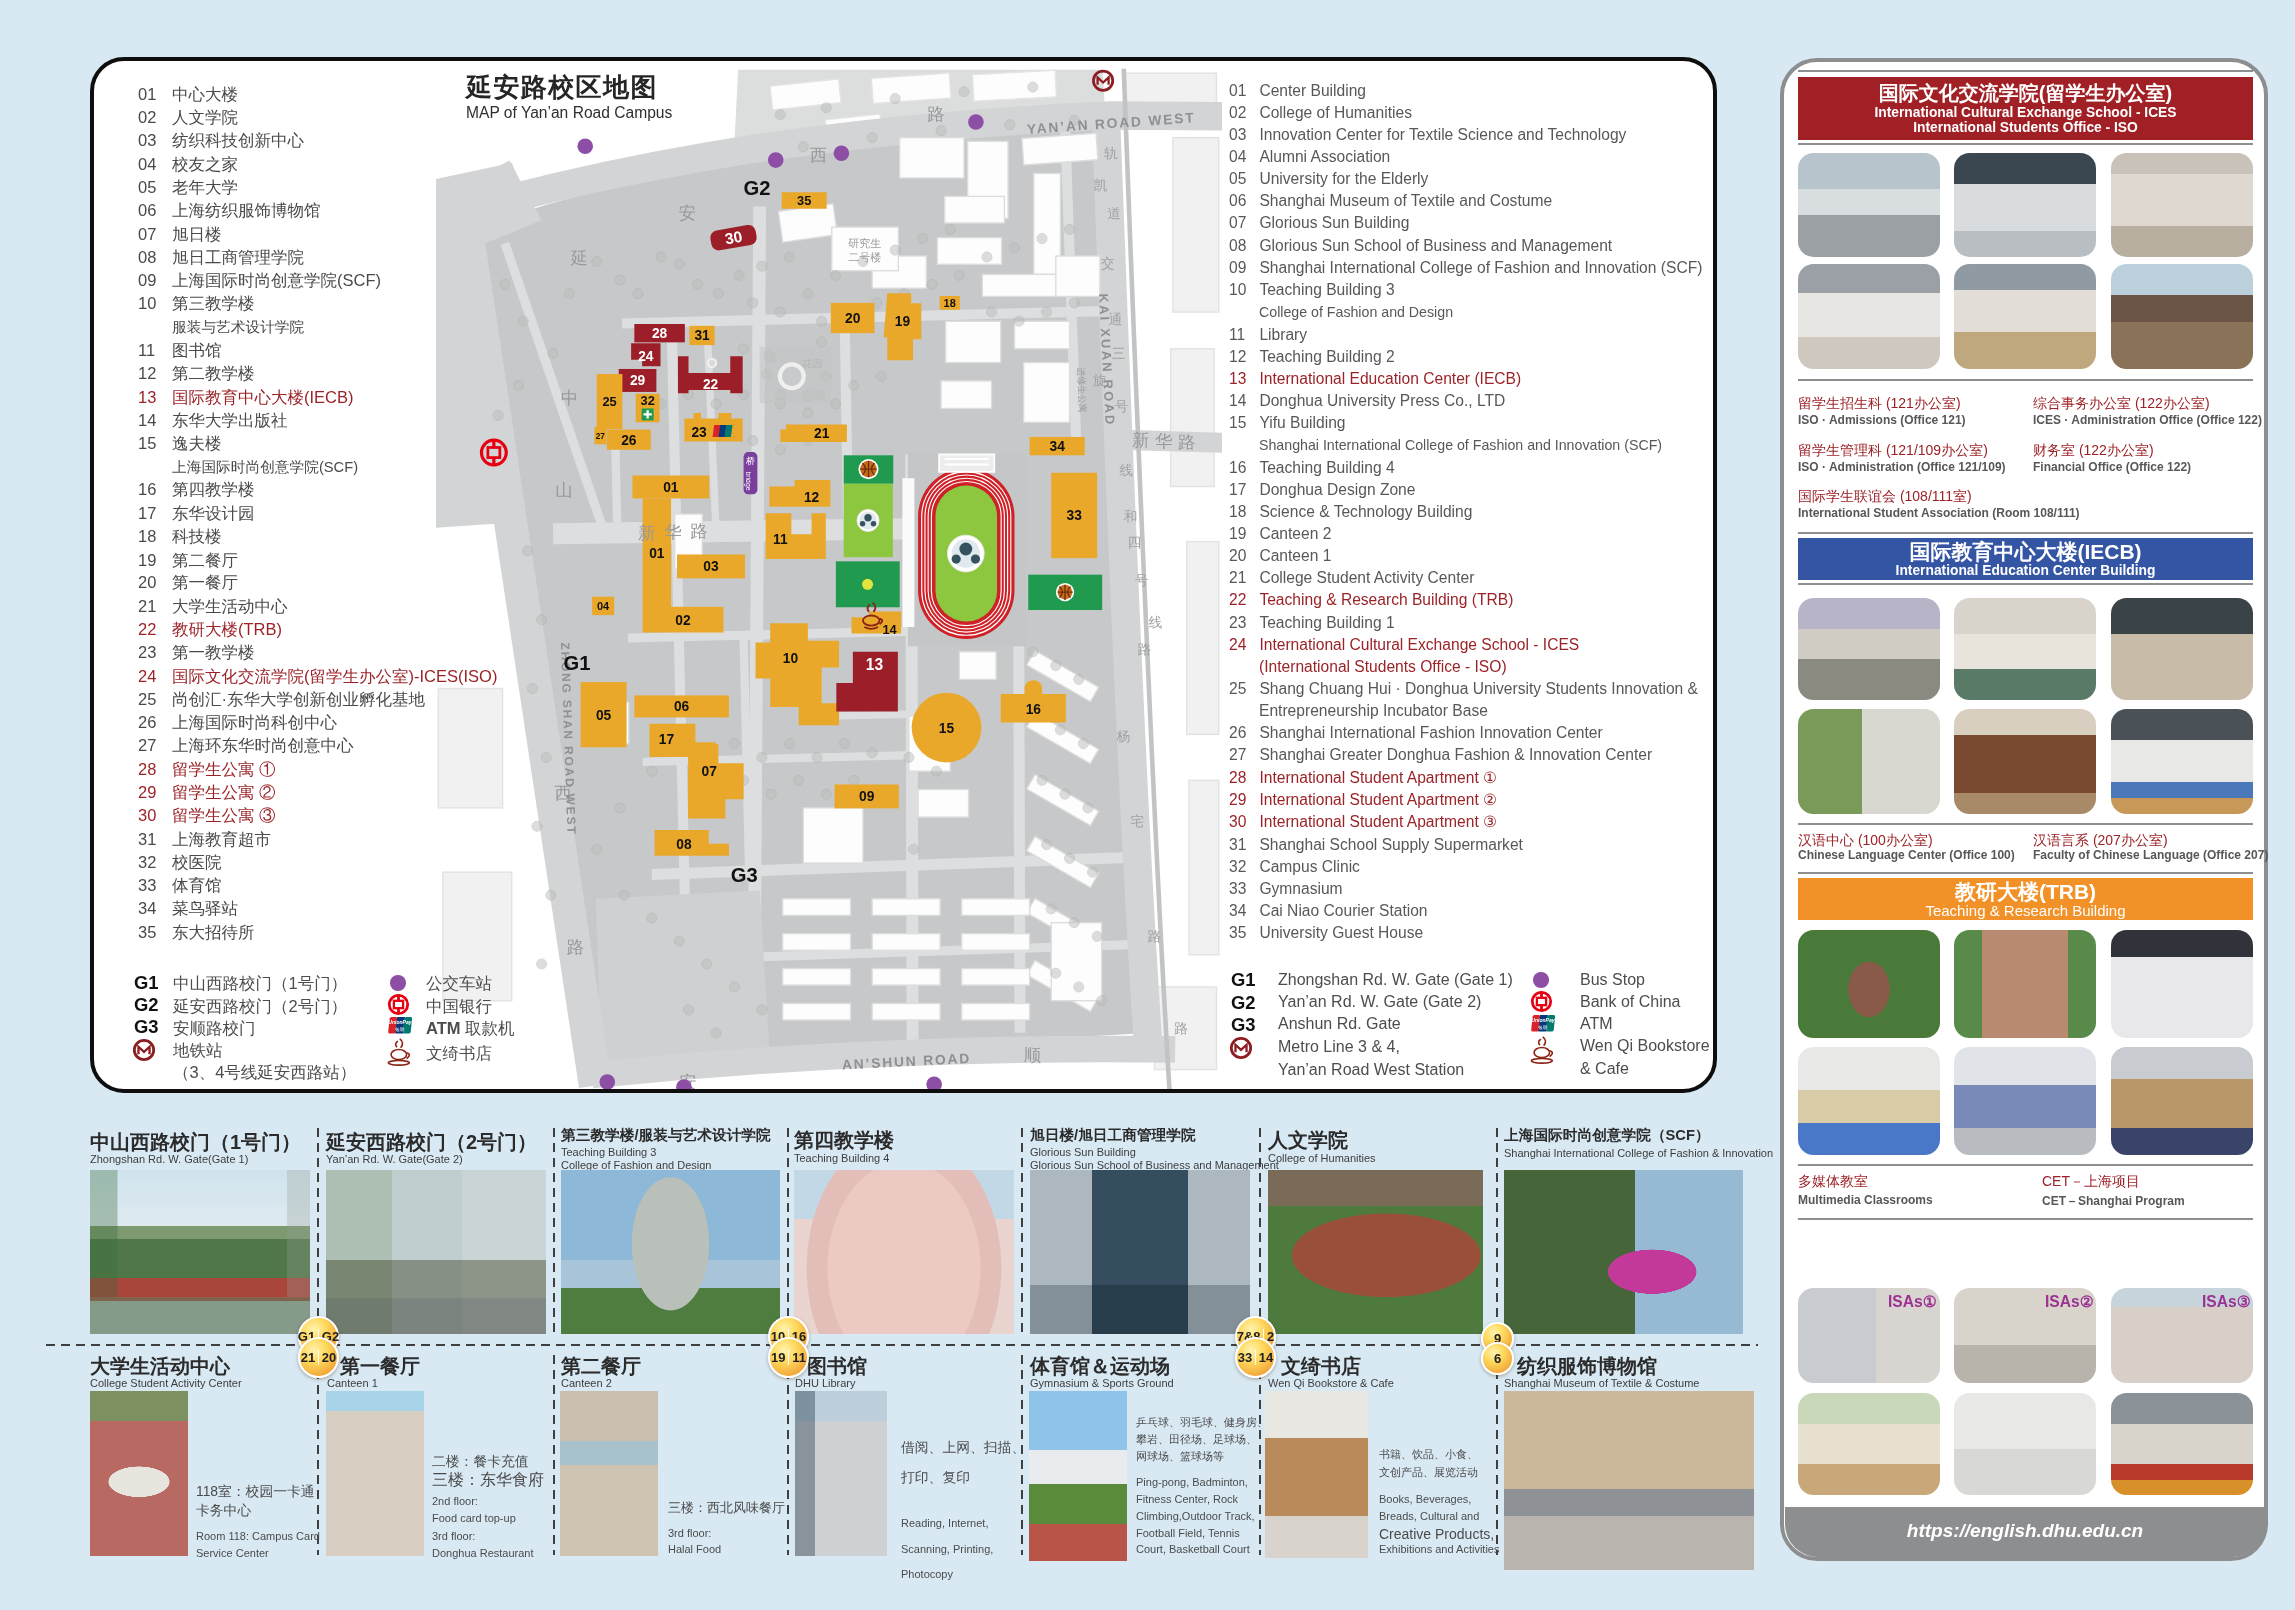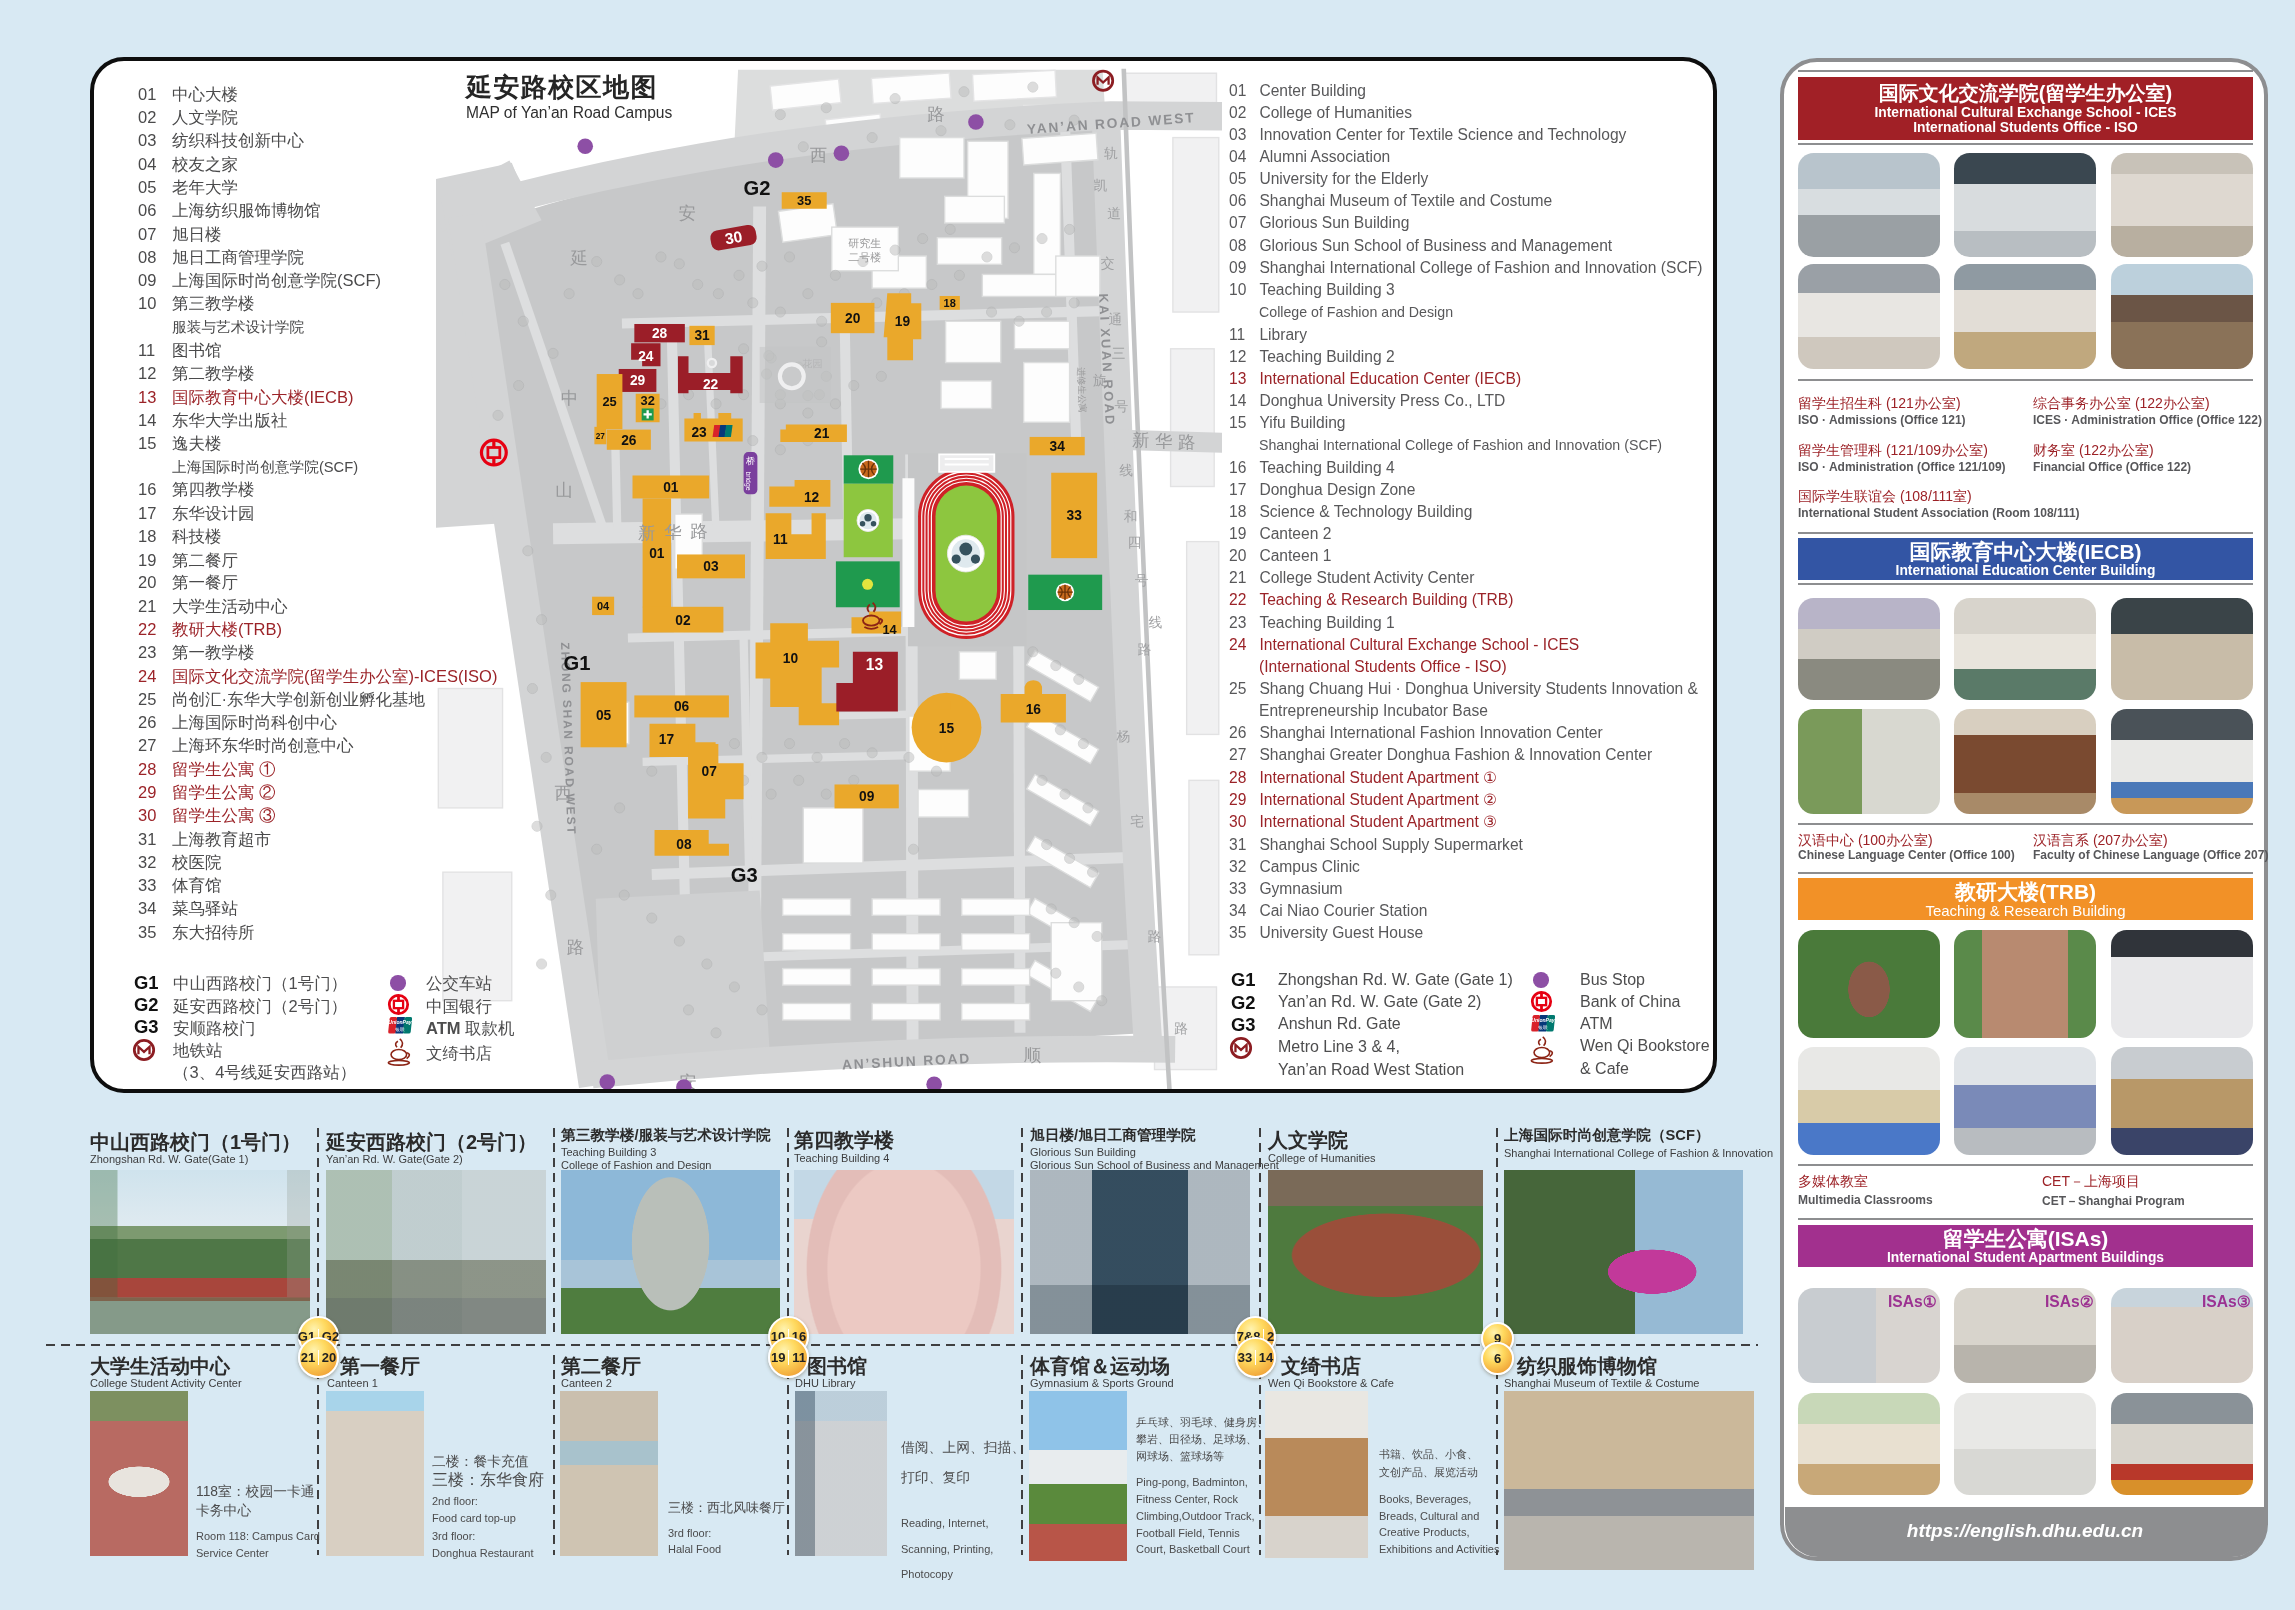--- a/index.html
+++ b/index.html
@@ -773,21 +773,21 @@
     <div class="a nw" style="left:1136px;top:1527px;font-size:11px;color:#4b4b4c">Football Field,  Tennis</div>
     <div class="a nw" style="left:1136px;top:1543px;font-size:11px;color:#4b4b4c">Court, Basketball Court</div>
 
 <div class="bt nw" style="left:1281px;top:1353px;font-size:20px">文绮书店</div>
 <div class="bs nw" style="left:1268px;top:1377px;font-size:11px">Wen Qi Bookstore &amp; Cafe</div>
 <div class="ph" style="left:1265px;top:1391px;width:103px;height:167px;background:linear-gradient(180deg,#e9e7e2 0 28%,#b98a5a 28% 75%,#d8d3cc 75% 100%)"></div>
 <div class="a nw" style="left:1379px;top:1447px;font-size:11px;color:#4b4b4c">书籍、饮品、小食、</div>
     <div class="a nw" style="left:1379px;top:1465px;font-size:11px;color:#4b4b4c">文创产品、展览活动</div>
     <div class="a nw" style="left:1379px;top:1493px;font-size:11px;color:#4b4b4c">Books, Beverages,</div>
     <div class="a nw" style="left:1379px;top:1510px;font-size:11px;color:#4b4b4c">Breads, Cultural and</div>
-    <div class="a nw" style="left:1379px;top:1526px;font-size:11px;color:#4b4b4c">Creative Products,</div>
+    <div class="a nw" style="left:1379px;top:1526px;font-size:14px;color:#4b4b4c">Creative Products,</div>
     <div class="a nw" style="left:1379px;top:1543px;font-size:11px;color:#4b4b4c">Exhibitions and Activities</div>
 
 <div class="bt nw" style="left:1517px;top:1353px;font-size:20px">纺织服饰博物馆</div>
 <div class="bs nw" style="left:1504px;top:1377px;font-size:11px">Shanghai Museum of Textile &amp; Costume</div>
 <div class="ph" style="left:1504px;top:1391px;width:250px;height:179px;background:linear-gradient(180deg,#cbb89a 0 55%,#8e9296 55% 70%,#b9b5ae 70% 100%)"></div>
 <div class="bc" style="left:298px;top:1316px;width:37px;height:37px">
       <span>G1</span>
       <span class="d">G2</span>
     </div>
     <div class="bc" style="left:298px;top:1337px;width:37px;height:37px">
@@ -874,24 +874,20 @@
     <div class="sph" style="left:1798px;top:1047px;height:108px;background:linear-gradient(180deg,#e8e8e6 0 40%,#d8cba8 40% 70%,#4a78c8 70% 100%)"></div>
     <div class="sph" style="left:1954px;top:1047px;height:108px;background:linear-gradient(180deg,#e0e4e8 0 35%,#7a8ab8 35% 75%,#b8bcc0 75% 100%)"></div>
     <div class="sph" style="left:2111px;top:1047px;height:108px;background:linear-gradient(180deg,#c8ccd0 0 30%,#b89868 30% 75%,#3a4468 75% 100%)"></div>
 <div class="rule" style="left:1798px;top:1164px;width:455px"></div>
 
 <div class="shz" style="left:1798px;top:1173px">多媒体教室</div>
 <div class="she" style="left:1798px;top:1193px">Multimedia Classrooms</div>
 <div class="shz" style="left:2042px;top:1173px">CET－上海项目</div>
 <div class="she" style="left:2042px;top:1193px">CET－Shanghai Program</div>
 <div class="rule" style="left:1798px;top:1218px;width:455px"></div>
-<div class="hdr" style="top:1225px;height:42px;background:#a2308e">
-      <div style="font-size:21px;font-weight:bold;margin-top:1.8px">留学生公寓(ISAs)</div>
-      <div style="font-size:13.8px;font-weight:bold">International Student Apartment Buildings</div>
-    </div>
 <div class="sph" style="left:1798px;top:1288px;height:95px;background:linear-gradient(90deg,#c8ccd0 0 55%,#d8d4d0 55% 100%),radial-gradient(23px 73px at 62% 55%,#b83a30 0 50%,transparent 51%)"></div>
     <div class="sph" style="left:1954px;top:1288px;height:95px;background:linear-gradient(180deg,#d8d4cc 0 60%,#b8b4ac 60% 100%)"></div>
     <div class="sph" style="left:2111px;top:1288px;height:95px;background:linear-gradient(180deg,#c8d4dc 0 20%,#d8d0c8 20% 100%)"></div>
     <div class="sph" style="left:1798px;top:1393px;height:102px;background:linear-gradient(180deg,#c8d8b8 0 30%,#e8e0d0 30% 70%,#c8a878 70% 100%)"></div>
     <div class="sph" style="left:1954px;top:1393px;height:102px;background:linear-gradient(180deg,#e8e8e6 0 55%,#d8d8d4 55% 100%)"></div>
     <div class="sph" style="left:2111px;top:1393px;height:102px;background:linear-gradient(180deg,#8a9298 0 30%,#d8d4cc 30% 70%,#b8382a 70% 85%,#d8902a 85% 100%)"></div>
 
 <div class="a nw" style="left:1888px;top:1293px;font-size:15.6px;font-weight:bold;color:#9c3291">ISAs①</div>
 <div class="a nw" style="left:2045px;top:1293px;font-size:15.6px;font-weight:bold;color:#9c3291">ISAs②</div>
 <div class="a nw" style="left:2202px;top:1293px;font-size:15.6px;font-weight:bold;color:#9c3291">ISAs③</div>

